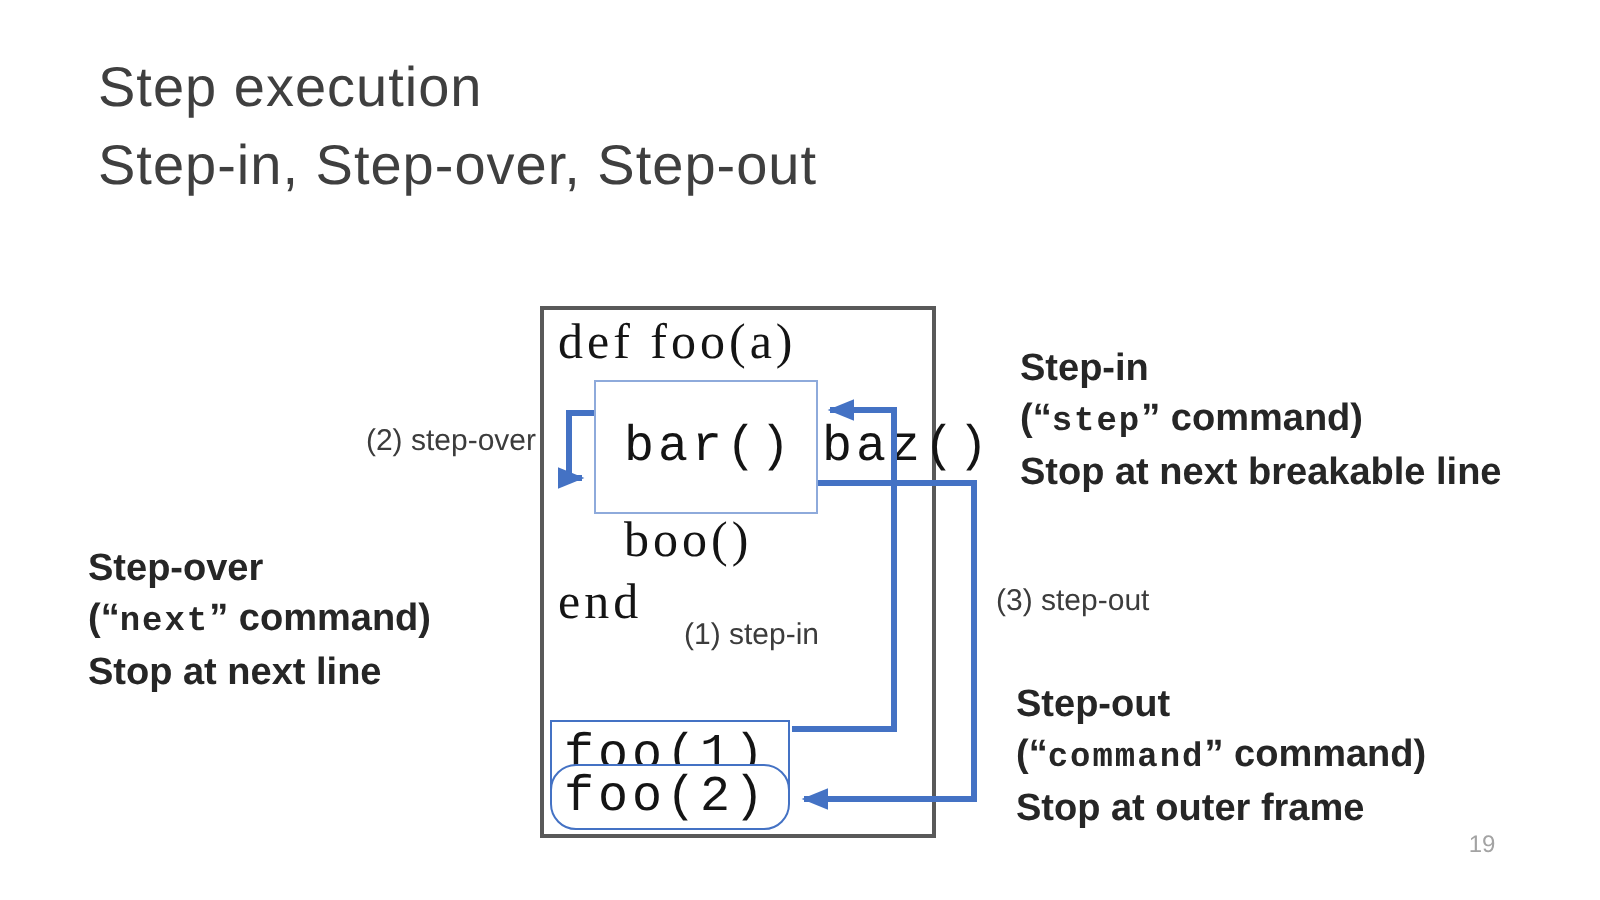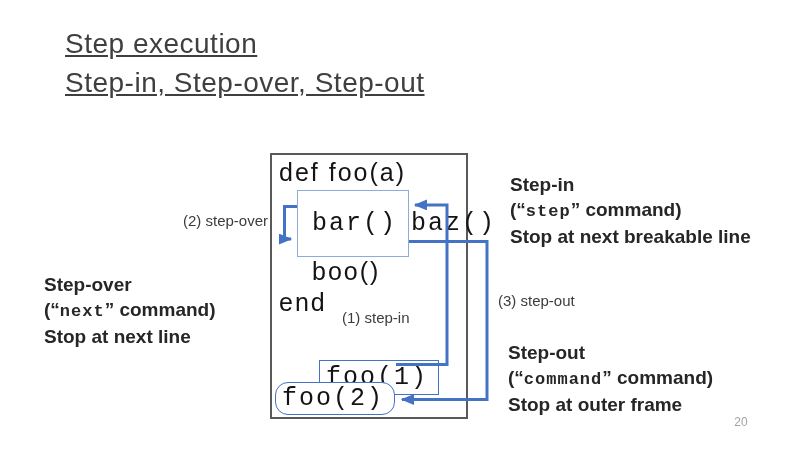--- a/index.html
+++ b/index.html
@@ -16,35 +16,35 @@
   .slide{
     position:relative;
     width:800px;height:450px;
     background:#ffffff;
     overflow:hidden;
     font-family:"Liberation Sans",sans-serif;
     color:var(--c-text);
   }
   
   .title{
-    position:absolute;left:65px;top:24px;
+    position:absolute;left:49px;top:24px;
     font-size:28px;font-weight:300;line-height:39px;
-    color:var(--c-title);letter-spacing:.5px;text-decoration:underline;
+    color:var(--c-title);letter-spacing:.5px;
   }
   .title .tline{display:block;}
 
   
   .outer-box{
     position:absolute;left:270px;top:153px;width:198px;height:266px;
     border:2px solid var(--c-outer-box-border);
     background:transparent;
   }
   .code{
     position:absolute;
-    font-family:Liberation Sans, sans-serif;
+    font-family:Liberation Serif, serif;
     font-size:25px;color:#141414;letter-spacing:2px;white-space:pre;
   }
   .code-def{left:279px;top:158px;}
   .code-boo{left:312px;top:257px;}
   .code-end{left:279px;top:288px;}
 
   .callbox{
     position:absolute;left:297px;top:190px;width:112px;height:67px;
     border:1.5px solid var(--c-inner-box-border);
     background:#fff;
@@ -59,21 +59,21 @@
   .call-divider{height:1.5px;background:var(--c-inner-box-border);width:100%;}
 
   .framebox{
     position:absolute;left:275px;width:120px;
     border:1.5px solid var(--c-frame-box-border);
     background:#fff;
     display:flex;align-items:center;padding-left:6px;
     font-family:"Liberation Mono","DejaVu Sans Mono",monospace;
     font-size:25px;color:#141414;letter-spacing:2px;
   }
-  .framebox.foo1{top:360px;height:35px;margin-left:44px;}
+  .framebox.foo1{top:360px;height:35px;}
   .framebox.foo2{top:382px;height:33px;border-radius:13px;}
 
   
   .small-label{
     position:absolute;font-size:15px;color:#3c3c3c;white-space:nowrap;
   }
   .lbl-step-in{left:342px;top:309px;}
   .lbl-step-over{left:176px;top:212px;width:92px;text-align:right;}
   .lbl-step-out{left:498px;top:292px;}
 
@@ -152,15 +152,15 @@
     <div><span>(“</span><span class="mono">next</span><span>” command)</span></div>
     <div>Stop at next line</div>
   </div>
 
   <div class="ann ann-step-out">
     <div>Step-out</div>
     <div><span>(“</span><span class="mono">command</span><span>” command)</span></div>
     <div>Stop at outer frame</div>
   </div>
 
-  <div class="page-number">20</div>
+  <div class="page-number">19</div>
 
 </div>
 
 </body></html>

